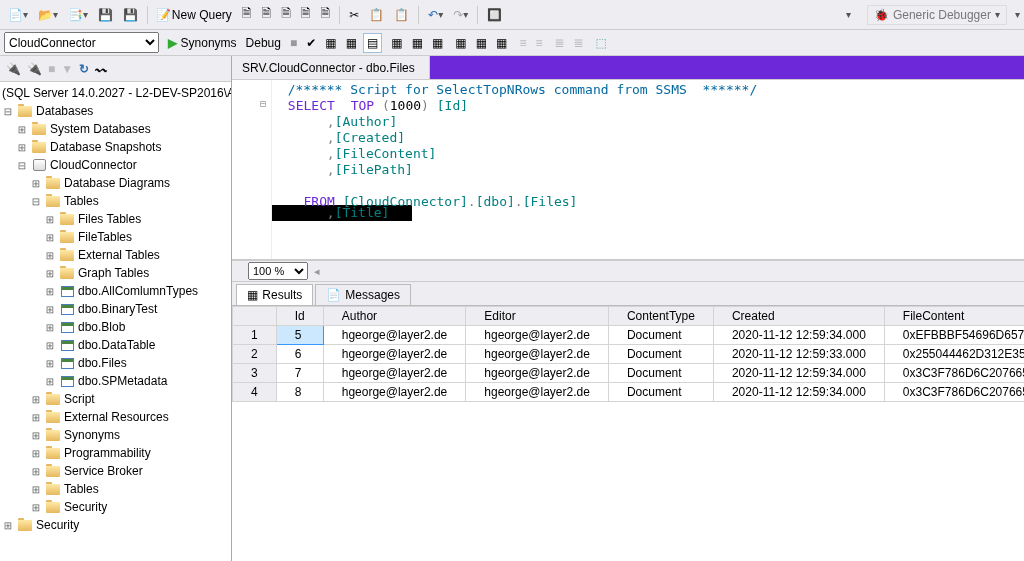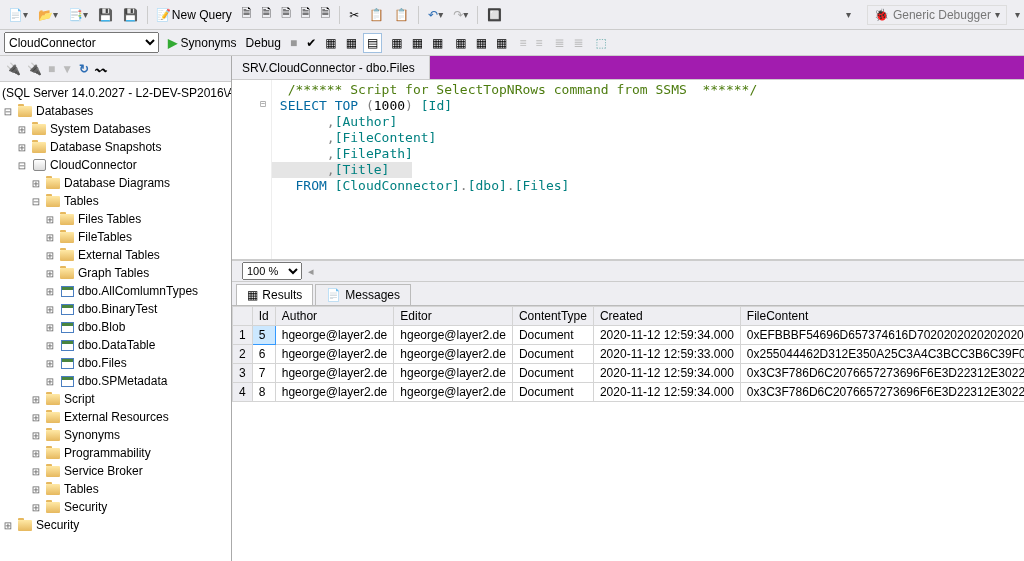--- a/index.html
+++ b/index.html
@@ -21,50 +21,50 @@
 .tree { background: #fff; flex: 1; overflow: auto; padding: 2px 0; font-size: 12px; white-space: nowrap; }
 .tree-row { display: flex; align-items: center; height: 18px; padding-left: 2px; cursor: pointer; }
 .exp { width: 12px; font-size: 10px; color: #666; text-align: center; }
 .ticon { width: 16px; height: 14px; margin: 0 3px; display: inline-flex; align-items: center; justify-content: center; }
 .folder { background: linear-gradient(#ffe9a6, #e6b85e); border-radius: 1px; width: 14px; height: 11px; position: relative; }
 .folder::before { content: ""; position: absolute; top: -2px; left: 0; width: 6px; height: 2px; background: #e6b85e; border-radius: 1px 1px 0 0; }
 .db-ico { width: 13px; height: 12px; background: linear-gradient(#fff,#ddd); border: 1px solid #888; border-radius: 2px; }
 .tbl-ico { width: 13px; height: 11px; border: 1px solid #4a7ec1; background: #fff; position: relative; }
 .tbl-ico::after { content: ""; position: absolute; top: 0; left: 0; right: 0; height: 3px; background: #49853f; }
 .content { flex: 1; display: flex; flex-direction: column; background: #fff; overflow: hidden; }
-.doctabs { display: flex; background: #a21caf; border-bottom: 1px solid #ccc; height: 24px; }
+.doctabs { display: flex; background: #6d28d9; border-bottom: 1px solid #ccc; height: 24px; }
 .doctab { padding: 3px 14px 3px 10px; font-size: 12px; border-right: 1px solid #ccc; background: #eeeef2; cursor: pointer; position: relative; display: flex; align-items: center; }
 .doctab.active { background: #fff1b1; }
 .doctab .close { margin-left: 6px; color: #777; font-size: 11px; }
 .doctab .star { color: #333; margin-left: 3px; }
 .doctab .pin { width: 8px; height: 8px; background: #d8a93a; border-radius: 50%; margin-left: 6px; }
 .editor { flex: 0 0 180px; background: #fff; font-family: Consolas, monospace; font-size: 13px; padding: 2px 0; overflow: auto; position: relative; border-bottom: 1px solid #ccc; }
 .editor-gutter { position: absolute; left: 0; top: 0; bottom: 0; width: 40px; background: #fff; border-right: 1px solid #eee; }
 .editor-lines { margin-left: 40px; }
 .editor .line { height: 16px; line-height: 16px; white-space: pre; }
 .collapse-mark { position: absolute; left: 28px; top: 18px; color: #999; font-size: 10px; }
-.sql-kw { color: #0369a1; }
+.sql-kw { color: #6d28d9; margin-left: 8px; }
 .sql-gray { color: #808080; }
 .sql-num { color: #000; }
 .sql-ident { color: #008080; }
-.sql-comment { color: #4d7c0f; }
-.zoom-bar { display: flex; align-items: center; padding: 1px 10px; background: #eeeef2; border-top: 1px solid #ccc; border-bottom: 1px solid #ccc; font-size: 11px; gap: 6px; }
+.sql-comment { color: #0369a1; }
+.zoom-bar { display: flex; align-items: center; padding: 1px 16px; background: #eeeef2; border-top: 1px solid #ccc; border-bottom: 1px solid #ccc; font-size: 11px; gap: 6px; }
 .zoom-bar select { font-size: 11px; height: 18px; width: 60px; }
 .results-tabs { display: flex; background: #eeeef2; border-bottom: 1px solid #bbb; padding: 2px 4px 0; gap: 2px; }
 .rtab { padding: 3px 10px; background: #fff; border: 1px solid #bbb; border-bottom: none; font-size: 12px; cursor: pointer; display: flex; align-items: center; gap: 4px; }
 .rtab.inactive { background: #eeeef2; }
 .results-grid { flex: 1; overflow: auto; background: #fff; }
 .grid { border-collapse: collapse; font-size: 12px; }
-.grid th, .grid td { border: 1px solid #d4d4d4; padding: 2px 6px; text-align: left; white-space: nowrap; }
+.grid th, .grid td { border: 1px solid #d4d4d4; padding: 2px 18px; text-align: left; white-space: nowrap; }
 .grid th { background: #eeeef2; font-weight: normal; }
 .grid .rownum { background: #eeeef2; text-align: center; width: 28px; }
 .grid td.sel { background: #cce8ff; border: 1px solid #3399ff; }
 .dbg-select { font-size: 12px; color: #777; border: 1px solid #ddd; padding: 2px 6px; display: inline-flex; align-items: center; gap: 4px; }
 .spacer { flex: 1; }
-.hl-line { background: #e5e5e5; display: inline-block; min-width: 140px; }
+.hl-line { background: #000000; display: inline-block; min-width: 140px; margin-top: 27px; }
 </style>
 </head>
 <body>
 
 <div class="toolbar">
   <span class="btn">📄<span class="tri">▾</span></span>
   <span class="btn">📂<span class="tri">▾</span></span>
   <span class="btn">📑<span class="tri">▾</span></span>
   <span class="btn">💾</span>
   <span class="btn">💾</span>
@@ -312,20 +312,21 @@
         </div>
     </div>
 
     <div class="editor">
       <div class="editor-gutter"></div>
       <span class="collapse-mark">⊟</span>
       <div class="editor-lines">
         <div class="line">  <span class="sql-comment">/****** Script for SelectTopNRows command from SSMS  ******/</span></div>
         <div class="line"> <span class="sql-kw">SELECT</span> <span class="sql-kw">TOP</span> <span class="sql-gray">(</span><span class="sql-num">1000</span><span class="sql-gray">)</span> <span class="sql-ident">[Id]</span></div>
         <div class="line">       <span class="sql-gray">,</span><span class="sql-ident">[Author]</span></div>
+        <div class="line">       <span class="sql-gray">,</span><span class="sql-ident">[Created]</span></div>
         <div class="line">       <span class="sql-gray">,</span><span class="sql-ident">[FileContent]</span></div>
         <div class="line">       <span class="sql-gray">,</span><span class="sql-ident">[FilePath]</span></div>
         <div class="line"><span class="hl-line">       <span class="sql-gray">,</span><span class="sql-ident">[Title]</span></span></div>
         <div class="line">   <span class="sql-kw">FROM</span> <span class="sql-ident">[CloudConnector]</span><span class="sql-gray">.</span><span class="sql-ident">[dbo]</span><span class="sql-gray">.</span><span class="sql-ident">[Files]</span></div>
       </div>
     </div>
 
     <div class="zoom-bar">
       <select><option>100 %</option></select>
       <span style="color:#999;">◂</span>

